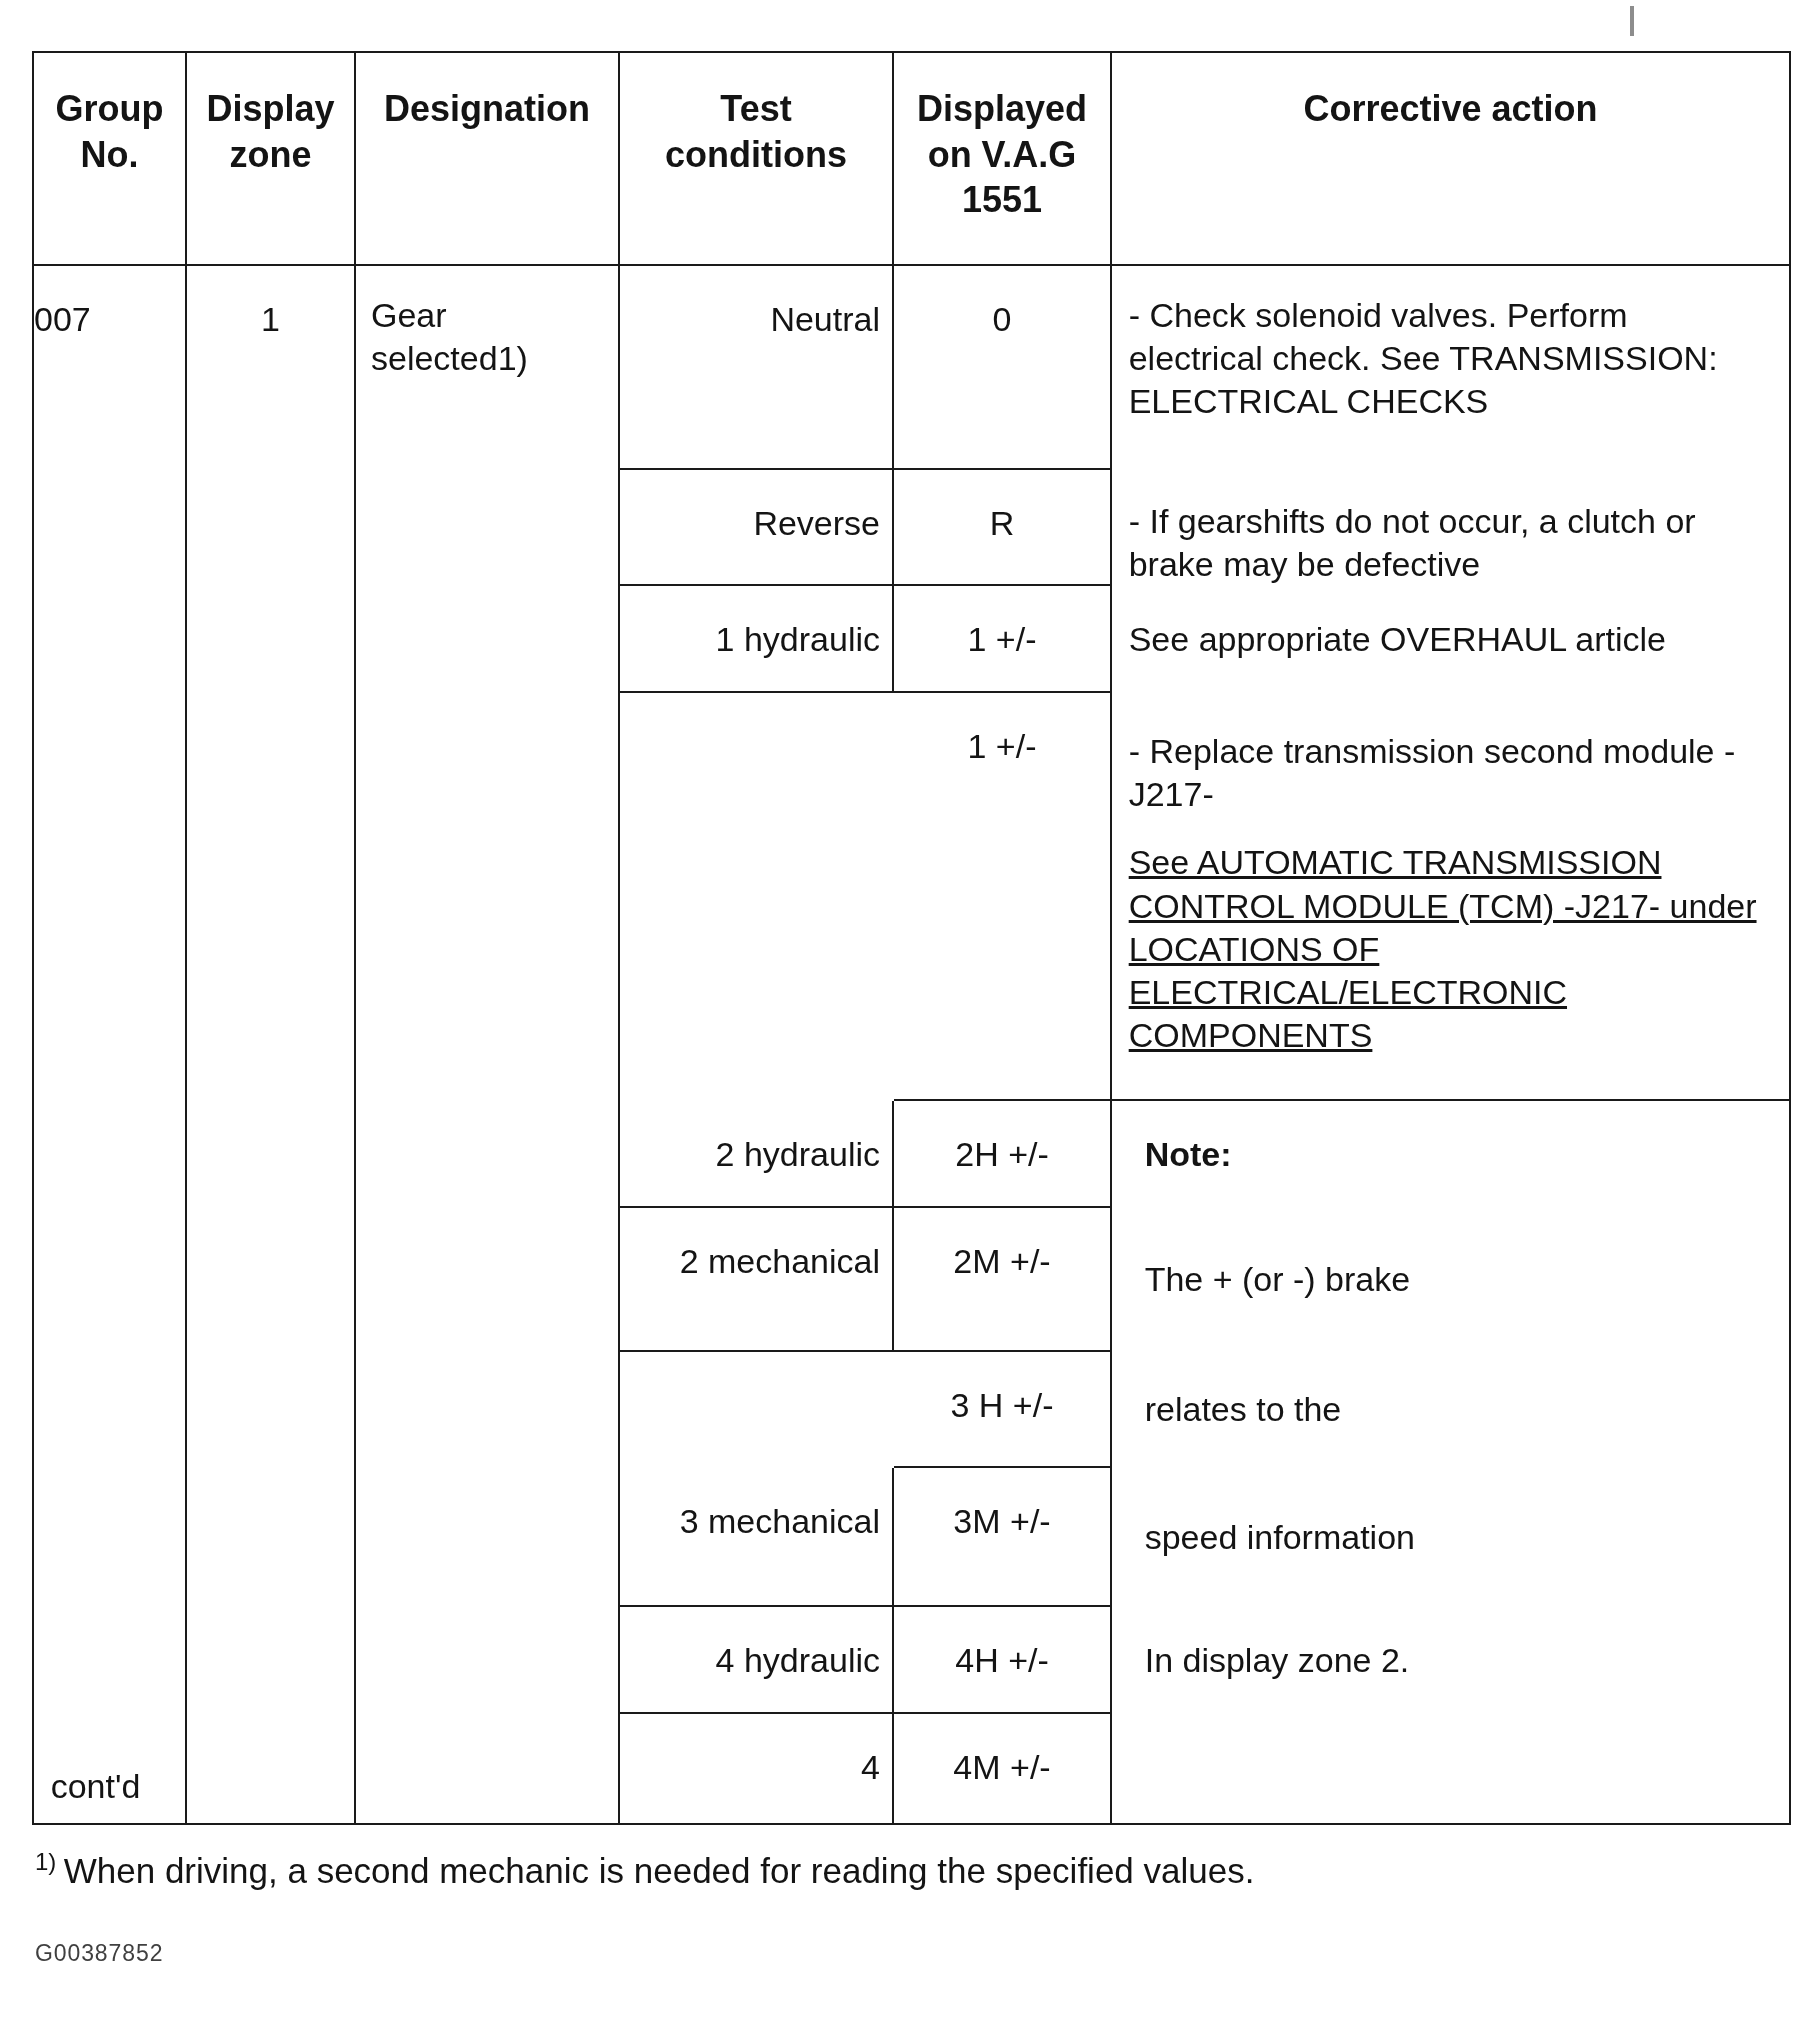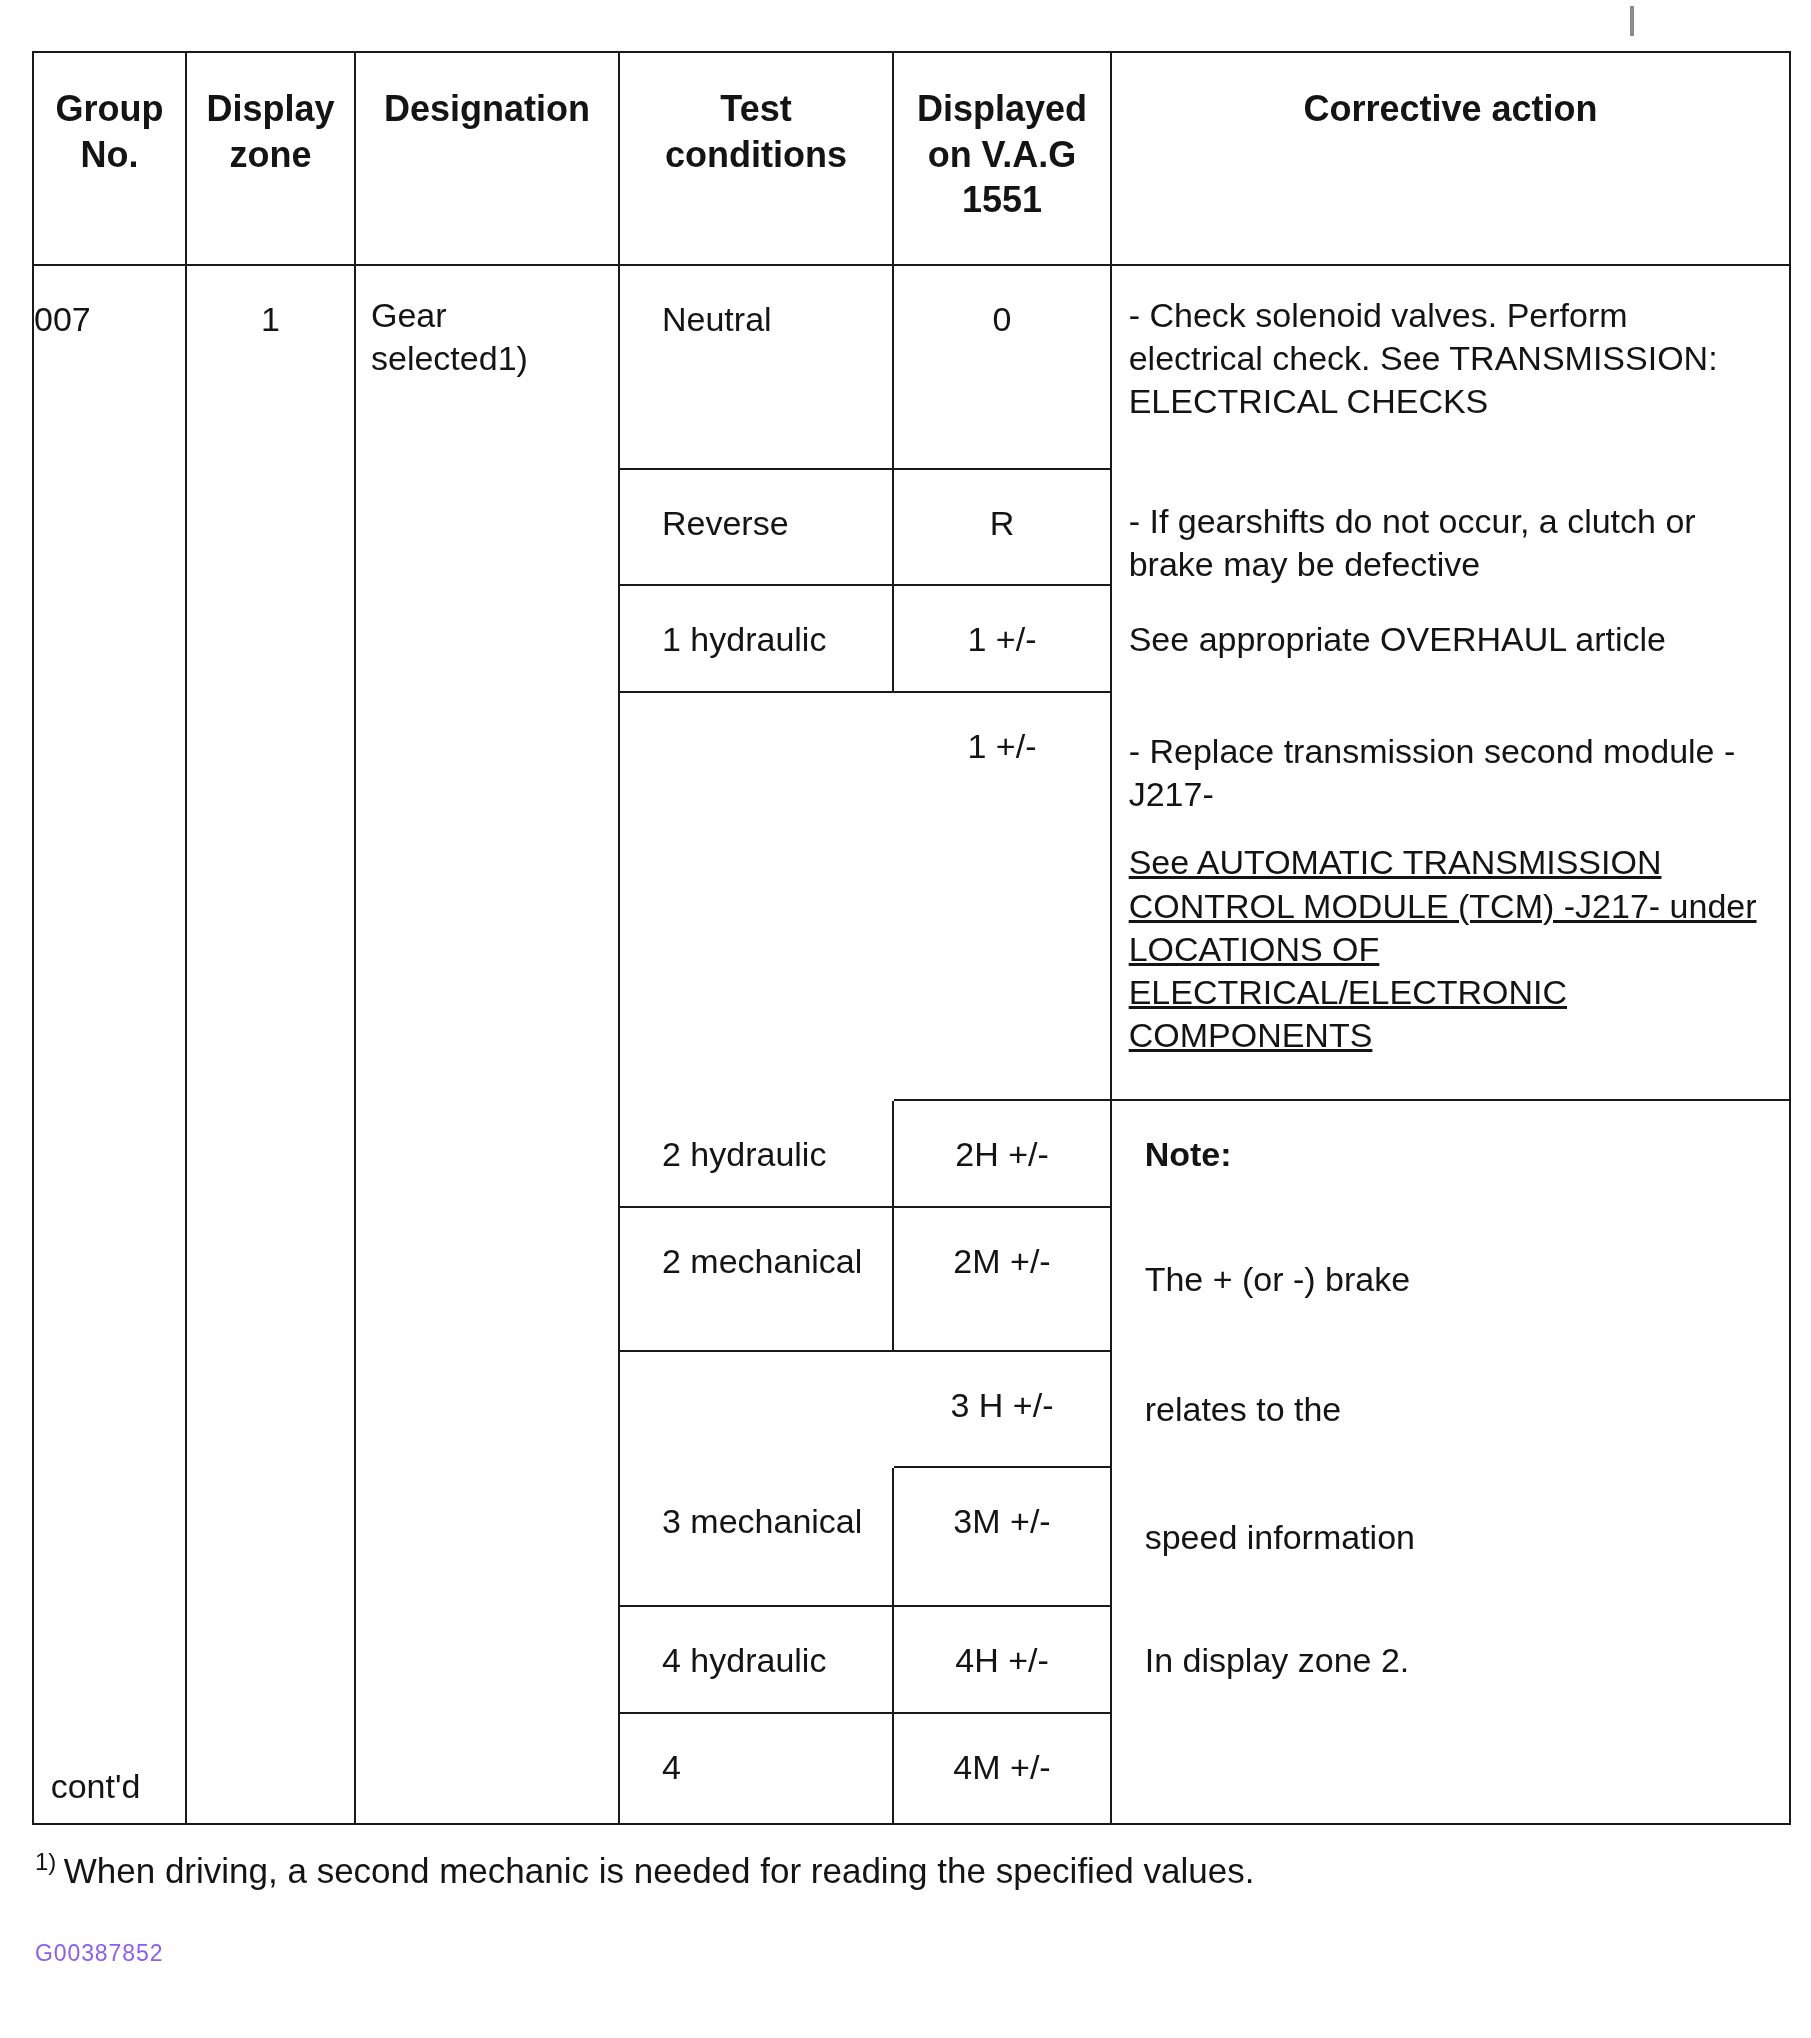--- a/index.html
+++ b/index.html
@@ -36,21 +36,21 @@
   }
   .col1-body {
     display: flex;
     flex-direction: column;
     justify-content: space-between;
   }
   .group-no { text-align: left; padding-top: 32px; }
   .contd { text-align: left; padding: 0 0 15px 16.7px; }
   .center-top { text-align: center; padding-top: 32px; }
   .designation-cell { padding: 28px 13px 0 15px; }
-  .tc { padding: 32px 12px 0 42px; }
+  .tc { padding: 32px 12px 0 42px; text-align: right; }
   .dv { text-align: center; padding-top: 32px; }
   .ca-top {
     display: grid;
     grid-template-rows: 204px 116px 107px 1fr;
     padding: 0 20.4px 0 16.7px;
   }
   .ca-bottom {
     display: grid;
     grid-template-rows: 107px 144px 116px 139px 107px 1fr;
     padding: 0 20.4px 0 16.7px;
@@ -71,21 +71,21 @@
   .footnote .sup {
     font-size: 24px;
     vertical-align: super;
     margin-right: 7.4px;
   }
   .figure-id {
     position: absolute;
     left: 35px;
     top: 1940px;
     font-size: 23px;
-    color: #8b5cf6;
+    color: #404040;
     letter-spacing: 0.9px;
   }
   .scan-tick {
     position: absolute;
     left: 1630px;
     top: 5.6px;
     width: 3.7px;
     height: 30px;
     background: #8d8d8d;
   }

